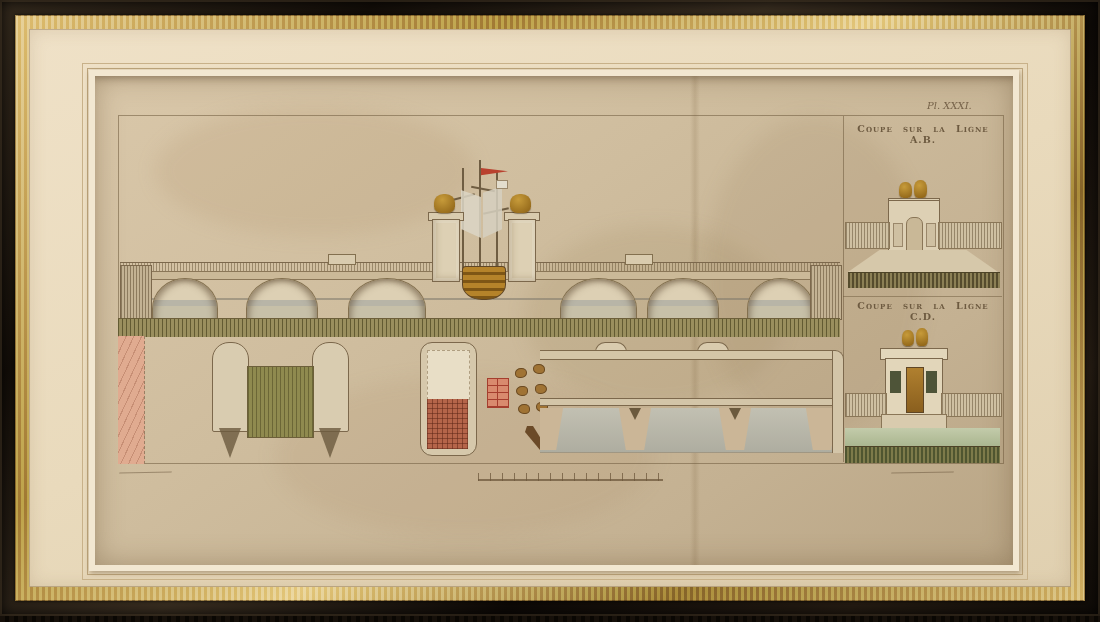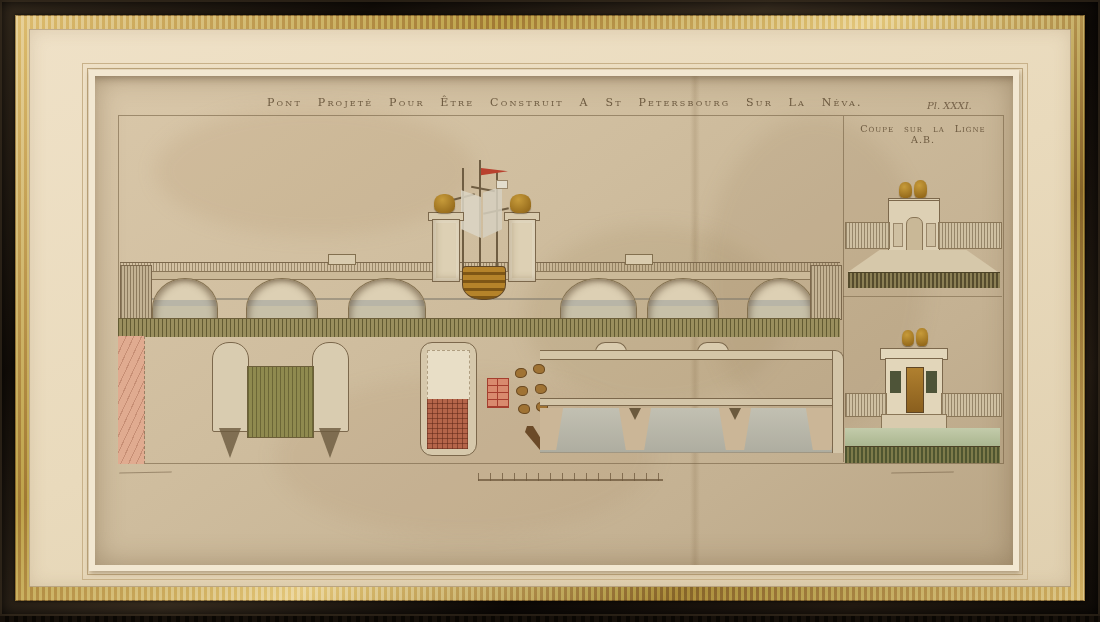--- a/index.html
+++ b/index.html
@@ -22,21 +22,21 @@
     box-shadow:inset 0 0 0 1px rgba(120,95,55,.35), inset 0 0 18px rgba(120,90,50,.18);}
   .mat-line{border:1px solid #c8b189;}
   .mat-line.inner{border-color:#bda57c;}
   
   .bevel{left:89px;top:70px;width:930px;height:501px;background:#f2e7d1;
     box-shadow:1px 2px 5px rgba(90,65,35,.4);}
   .print{left:95px;top:76px;width:918px;height:489px;overflow:hidden;
     background:linear-gradient(145deg,#d9c7a9 0%,#cfbd9e 40%,#c4b192 75%,#b9a585 100%);
     box-shadow:inset 0 0 28px rgba(100,75,45,.38), inset 0 7px 9px -6px rgba(60,40,20,.45);}
   .title{font-variant:small-caps;font-size:11px;letter-spacing:2.2px;word-spacing:10px;white-space:nowrap;color:#6d5a40;}
-  .small-label{font-variant:small-caps;font-size:9.5px;letter-spacing:1px;word-spacing:6px;color:#6d5a40;}
+  .small-label{font-variant:small-caps;font-size:9.5px;letter-spacing:1px;word-spacing:6px;color:#6d5a40;font-weight:bold;}
   .plate-no{font-style:italic;font-size:10px;color:#77634a;}
   .plate-frame{border:1px solid rgba(110,90,60,.55);}
   .hatch-v{background-image:repeating-linear-gradient(90deg,rgba(104,86,58,.6) 0 1px,transparent 1px 3px);}
   .arch{border:1px solid #83704f;border-bottom:none;border-radius:50% 50% 0 0/75% 75% 0 0;
     background:linear-gradient(180deg,#ddd0b4 0 52%,#b8b5a7 52% 68%,#c7c0a8 68%);
     box-shadow:inset 7px 5px 7px -5px rgba(90,70,45,.55), inset -7px 5px 7px -5px rgba(90,70,45,.55);}
   .statue{background:radial-gradient(circle at 40% 30%,#c79b3a,#8a5f14);border-radius:45% 45% 35% 35%;
     box-shadow:0 1px 1px rgba(60,40,10,.5);}
   .wall-hatch{background-color:#cfc0a2;border:1px solid #8a7657;
     background-image:repeating-linear-gradient(90deg,rgba(104,86,58,.55) 0 1px,transparent 1px 3px);}
@@ -62,21 +62,20 @@
     <div class="abs stain" style="left:60px;top:30px;width:320px;height:130px;background:rgba(165,135,95,.15);"></div>
     <div class="abs stain" style="left:430px;top:150px;width:260px;height:180px;background:rgba(150,120,80,.13);"></div>
     <div class="abs stain" style="left:610px;top:40px;width:220px;height:320px;background:rgba(140,110,75,.11);"></div>
     <div class="abs stain" style="left:180px;top:300px;width:380px;height:160px;background:rgba(160,130,90,.11);"></div>
     <div class="abs" style="left:595px;top:0;width:10px;height:489px;background:linear-gradient(90deg,transparent,rgba(120,95,60,.18),transparent);"></div>
 
     <div class="abs plate-frame" style="left:23px;top:39px;width:884px;height:347px;"></div>
     <div class="abs" style="left:748px;top:40px;width:0;height:346px;border-left:1px solid rgba(110,90,60,.55);"></div>
     <div class="abs" style="left:748px;top:220px;width:159px;height:0;border-top:1px solid rgba(110,90,60,.5);"></div>
 
-    <div class="abs title" style="left:172px;top:20px;">Pont Projeté Pour Être Construit A St Petersbourg Sur La Néva.</div>
     <div class="abs plate-no" style="left:832px;top:24px;">Pl. XXXI.</div>
 
     <div class="abs" style="left:25px;top:222px;width:720px;height:2px;background:rgba(125,120,108,.55);"></div>
 
     <div class="abs" style="left:25px;top:186px;width:720px;height:16px;">
       <div style="height:8px;border-top:1px solid #7c684c;background-image:repeating-linear-gradient(90deg,rgba(110,92,62,.55) 0 1px,transparent 1px 3px);"></div>
       <div style="height:7px;background:#cbb998;border-top:1px solid #8a7657;border-bottom:1px solid #8a7657;"></div>
     </div>
     <div class="abs" style="left:233px;top:178px;width:26px;height:9px;border:1px solid #83704f;background:#d9cbae;"></div>
     <div class="abs" style="left:530px;top:178px;width:26px;height:9px;border:1px solid #83704f;background:#d9cbae;"></div>
@@ -155,20 +154,21 @@
     <div class="abs" style="left:793px;top:122px;width:50px;height:52px;background:#ddd0b4;border:1px solid #7c684c;border-top:3px double #7c684c;">
       <div class="abs" style="left:17px;top:16px;width:15px;height:35px;background:#c9b897;border:1px solid #8a7657;border-radius:7px 7px 0 0;"></div>
       <div class="abs" style="left:4px;top:22px;width:8px;height:22px;background:#cfc0a2;border:1px solid #9a876a;"></div>
       <div class="abs" style="left:37px;top:22px;width:8px;height:22px;background:#cfc0a2;border:1px solid #9a876a;"></div>
     </div>
     <div class="abs wall-hatch" style="left:750px;top:146px;width:43px;height:25px;"></div>
     <div class="abs wall-hatch" style="left:843px;top:146px;width:62px;height:25px;"></div>
     <div class="abs" style="left:753px;top:174px;width:150px;height:22px;background:#d6c8aa;clip-path:polygon(21% 0,79% 0,100% 100%,0 100%);"></div>
     <div class="abs piles" style="left:753px;top:196px;width:152px;height:15px;"></div>
 
+    <div class="abs small-label" style="left:752px;top:224px;width:152px;text-align:center;">Coupe sur la Ligne C.D.</div>
     <div class="abs statue" style="left:807px;top:254px;width:12px;height:16px;"></div>
     <div class="abs statue" style="left:821px;top:252px;width:12px;height:18px;"></div>
     <div class="abs" style="left:785px;top:272px;width:66px;height:10px;background:#e2d6ba;border:1px solid #7c684c;"></div>
     <div class="abs" style="left:790px;top:282px;width:56px;height:56px;background:#e2d6ba;border:1px solid #7c684c;">
       <div class="abs" style="left:20px;top:8px;width:16px;height:44px;background:linear-gradient(180deg,#b0802f,#8a5f1e);border:1px solid #5f4626;"></div>
       <div class="abs" style="left:4px;top:12px;width:11px;height:22px;background:#4e5438;"></div>
       <div class="abs" style="left:40px;top:12px;width:11px;height:22px;background:#4e5438;"></div>
     </div>
     <div class="abs wall-hatch" style="left:750px;top:317px;width:40px;height:22px;"></div>
     <div class="abs wall-hatch" style="left:846px;top:317px;width:59px;height:22px;"></div>

